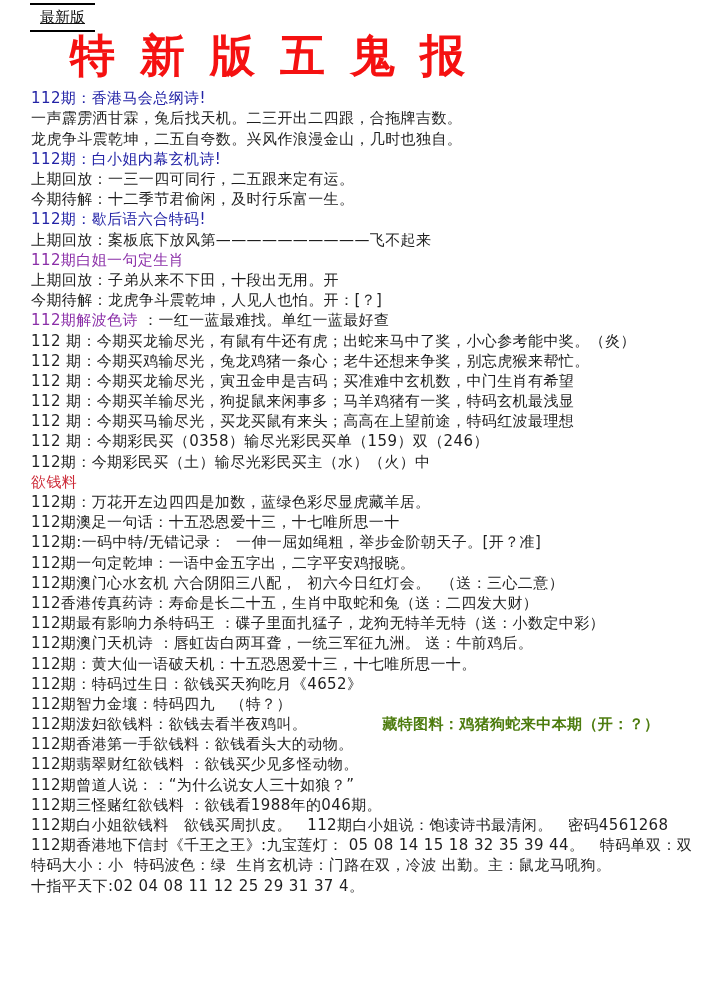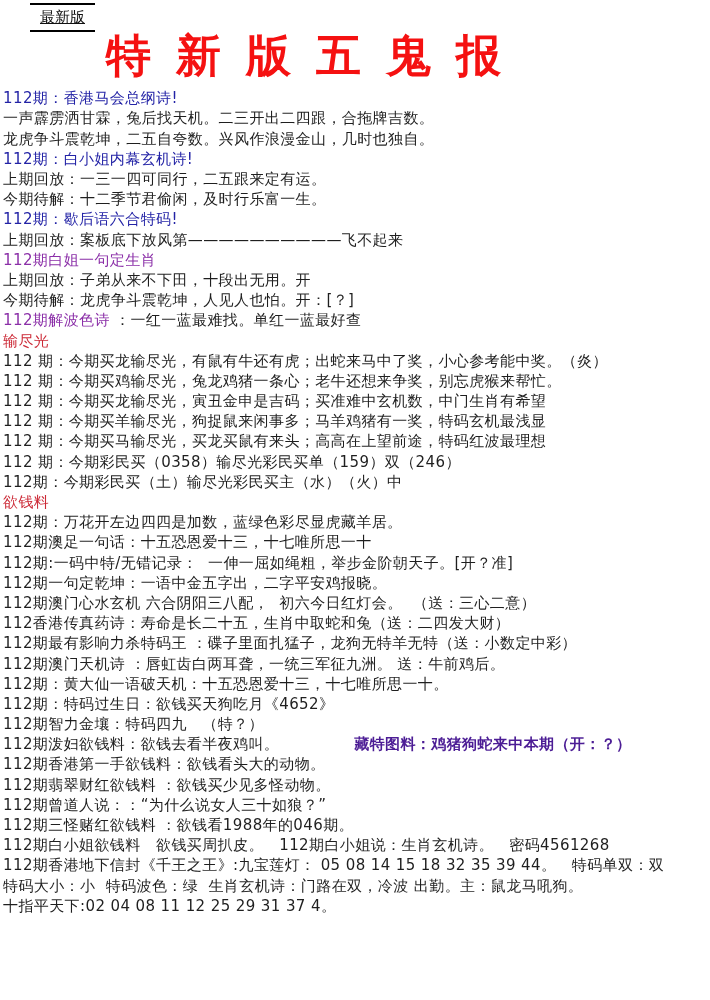--- a/index.html
+++ b/index.html
@@ -9,33 +9,33 @@
   }
   .header{position:relative;}
   .badge-box{
     display:inline-block;margin:3px 0 12px 30px;
     border-top:2px solid #000;border-bottom:2px solid #000;
     padding:3px 10px 3px 10px;font-size:15px;color:#111;
   }
   .badge-box span{text-decoration:underline;}
   .title{
     color:#f51111;font-size:45px;font-weight:bold;line-height:1.05;
-    letter-spacing:25px;padding-left:106px;margin-top:-12px;
+    letter-spacing:25px;padding-left:70px;margin-top:-12px;
     font-family:"DejaVu Serif","Liberation Serif",serif;white-space:nowrap;
   }
-  .report-body{margin-top:9px;}
+  .report-body{margin-top:9px;padding-left:28px;}
   .line{
     font-size:15px;line-height:20.2px;height:20.2px;white-space:pre;
     padding-left:3px;color:#1f1f1f;letter-spacing:0.4px;overflow:hidden;
   }
   .line .black{color:#1f1f1f;}
   .blue{color:#2323a6;}
   .purple{color:#8b2fa8;}
   .red{color:#cc2936;}
-  .bold{color:#4c1d95;font-weight:bold;}
+  .bold{color:#4d7c0f;font-weight:bold;}
 </style>
 </head>
 <body>
 
 <div class="header">
   <div class="badge-box">
     <span>最新版</span>
   </div>
   <div class="title">特新版五鬼报</div>
 </div>
@@ -46,21 +46,20 @@
     <div class="line black">龙虎争斗震乾坤，二五自夸数。兴风作浪漫金山，几时也独自。</div>
     <div class="line blue">112期：白小姐内幕玄机诗!</div>
     <div class="line black">上期回放：一三一四可同行，二五跟来定有运。</div>
     <div class="line black">今期待解：十二季节君偷闲，及时行乐富一生。</div>
     <div class="line blue">112期：歇后语六合特码!</div>
     <div class="line black">上期回放：案板底下放风第——————————飞不起来</div>
     <div class="line purple">112期白姐一句定生肖</div>
     <div class="line black">上期回放：子弟从来不下田，十段出无用。开</div>
     <div class="line black">今期待解：龙虎争斗震乾坤，人见人也怕。开：[？]</div>
     <div class="line black"><span class="purple">112期解波色诗 </span><span class="black">：一红一蓝最难找。单红一蓝最好查</span></div>
-    <div class="line red">输尽光</div>
     <div class="line black">112 期：今期买龙输尽光，有鼠有牛还有虎；出蛇来马中了奖，小心参考能中奖。（炎）</div>
     <div class="line black">112 期：今期买鸡输尽光，兔龙鸡猪一条心；老牛还想来争奖，别忘虎猴来帮忙。</div>
     <div class="line black">112 期：今期买龙输尽光，寅丑金申是吉码；买准难中玄机数，中门生肖有希望</div>
     <div class="line black">112 期：今期买羊输尽光，狗捉鼠来闲事多；马羊鸡猪有一奖，特码玄机最浅显</div>
     <div class="line black">112 期：今期买马输尽光，买龙买鼠有来头；高高在上望前途，特码红波最理想</div>
     <div class="line black">112 期：今期彩民买（0358）输尽光彩民买单（159）双（246）</div>
     <div class="line black">112期：今期彩民买（土）输尽光彩民买主（水）（火）中</div>
     <div class="line red">欲钱料</div>
     <div class="line black">112期：万花开左边四四是加数，蓝绿色彩尽显虎藏羊居。</div>
     <div class="line black">112期澳足一句话：十五恐恩爱十三，十七唯所思一十</div>
@@ -71,17 +70,17 @@
     <div class="line black">112期最有影响力杀特码王 ：碟子里面扎猛子，龙狗无特羊无特（送：小数定中彩）</div>
     <div class="line black">112期澳门天机诗 ：唇虹齿白两耳聋，一统三军征九洲。 送：牛前鸡后。</div>
     <div class="line black">112期：黄大仙一语破天机：十五恐恩爱十三，十七唯所思一十。</div>
     <div class="line black">112期：特码过生日：欲钱买天狗吃月《4652》</div>
     <div class="line black">112期智力金壤：特码四九　（特？）</div>
     <div class="line black"><span class="black">112期泼妇欲钱料：欲钱去看半夜鸡叫。</span><span class="bold" style="margin-left: 75px;">藏特图料：鸡猪狗蛇来中本期（开：？）</span></div>
     <div class="line black">112期香港第一手欲钱料：欲钱看头大的动物。</div>
     <div class="line black">112期翡翠财红欲钱料 ：欲钱买少见多怪动物。</div>
     <div class="line black">112期曾道人说：：“为什么说女人三十如狼？”</div>
     <div class="line black">112期三怪赌红欲钱料 ：欲钱看1988年的046期。</div>
-    <div class="line black">112期白小姐欲钱料　欲钱买周扒皮。　112期白小姐说：生肖玄机诗。　密码4561268</div>
+    <div class="line black">112期白小姐欲钱料　欲钱买周扒皮。　112期白小姐说：饱读诗书最清闲。　密码4561268</div>
     <div class="line black">112期香港地下信封《千王之王》:九宝莲灯： 05 08 14 15 18 32 35 39 44。　特码单双：双</div>
     <div class="line black">特码大小：小  特码波色：绿  生肖玄机诗：门路在双，冷波 出勤。主：鼠龙马吼狗。</div>
     <div class="line black">十指平天下:02 04 08 11 12 25 29 31 37 4。</div>
   </div>
 
 </body></html>

